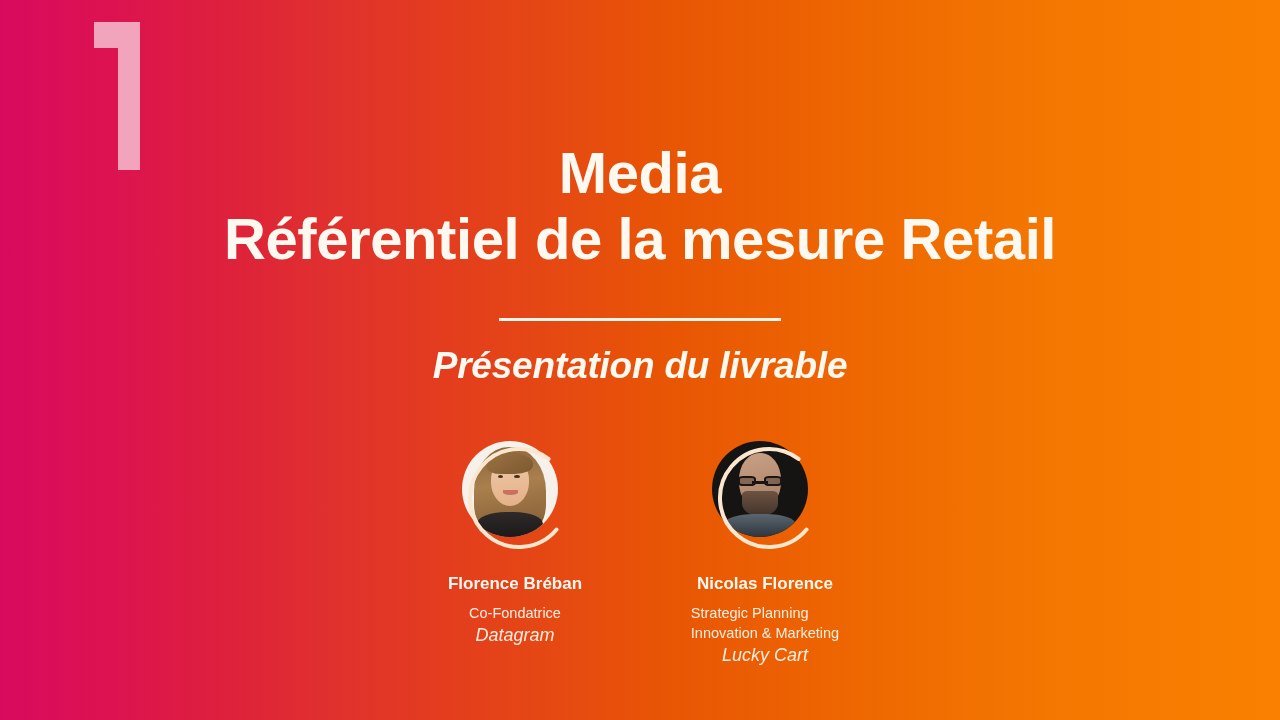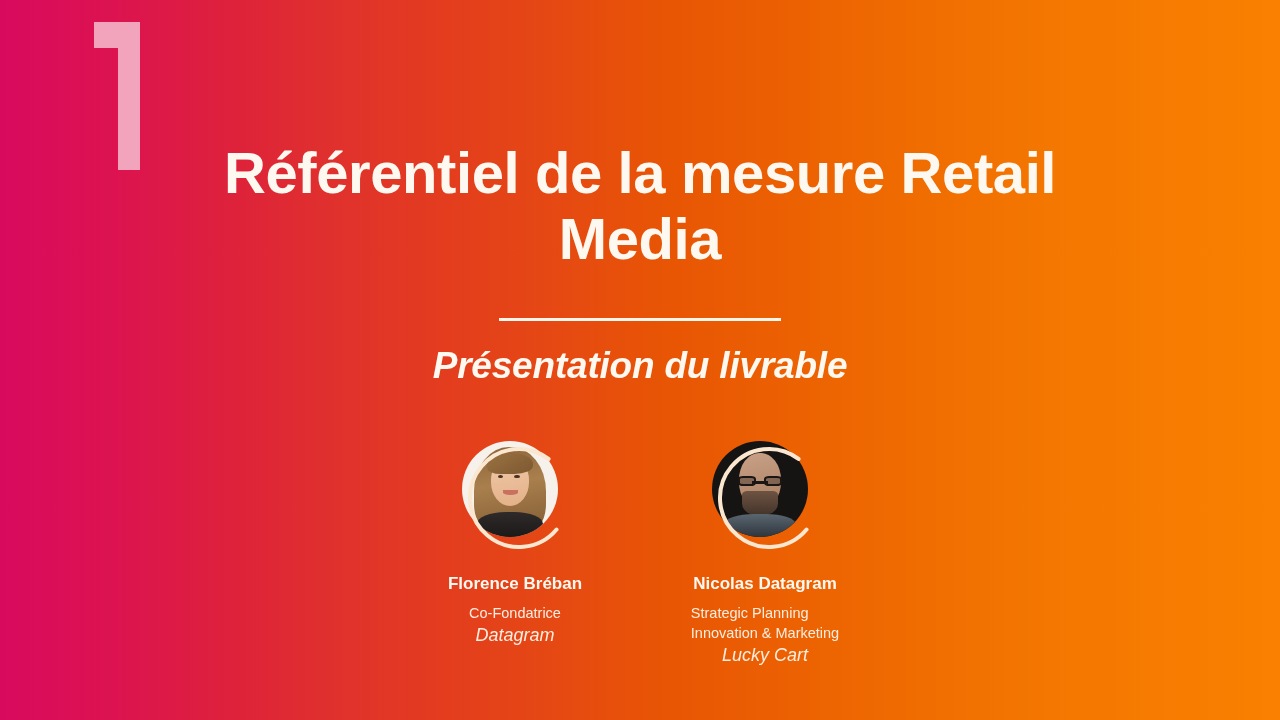--- a/index.html
+++ b/index.html
@@ -234,22 +234,22 @@
 
 <div id="slide">
 
   <div class="section-number">
     <div class="num-top"></div>
     <div class="num-stem"></div>
 
   </div>
 
   <div class="title-block">
+    <div class="main-title">Media</div>
     <div class="main-title">Référentiel de la mesure Retail</div>
-    <div class="main-title">Media</div>
   </div>
 
   <div class="divider-wrap">
     <div class="divider"></div>
   </div>
 
   <div class="subtitle-wrap">
     <div class="subtitle">Présentation du livrable</div>
   </div>
 
@@ -288,19 +288,19 @@
             </div>
             <div class="bridge"></div>
             <div class="beard"></div>
             <div class="body"></div>
           </div>
         </div>
         <svg class="ring" viewBox="0 0 104 104">
           <circle cx="52" cy="52" r="49" stroke-dasharray="228 80" transform="rotate(40 52 52)"></circle>
         </svg>
       </div>
-      <div class="speaker-name">Nicolas Datagram</div>
+      <div class="speaker-name">Nicolas Florence</div>
       <div class="speaker-role">Strategic Planning<br>Innovation &amp; Marketing</div>
       <div class="speaker-company">Lucky Cart</div>
     </div>
 
   </div>
 </div>
 
 </body></html>

